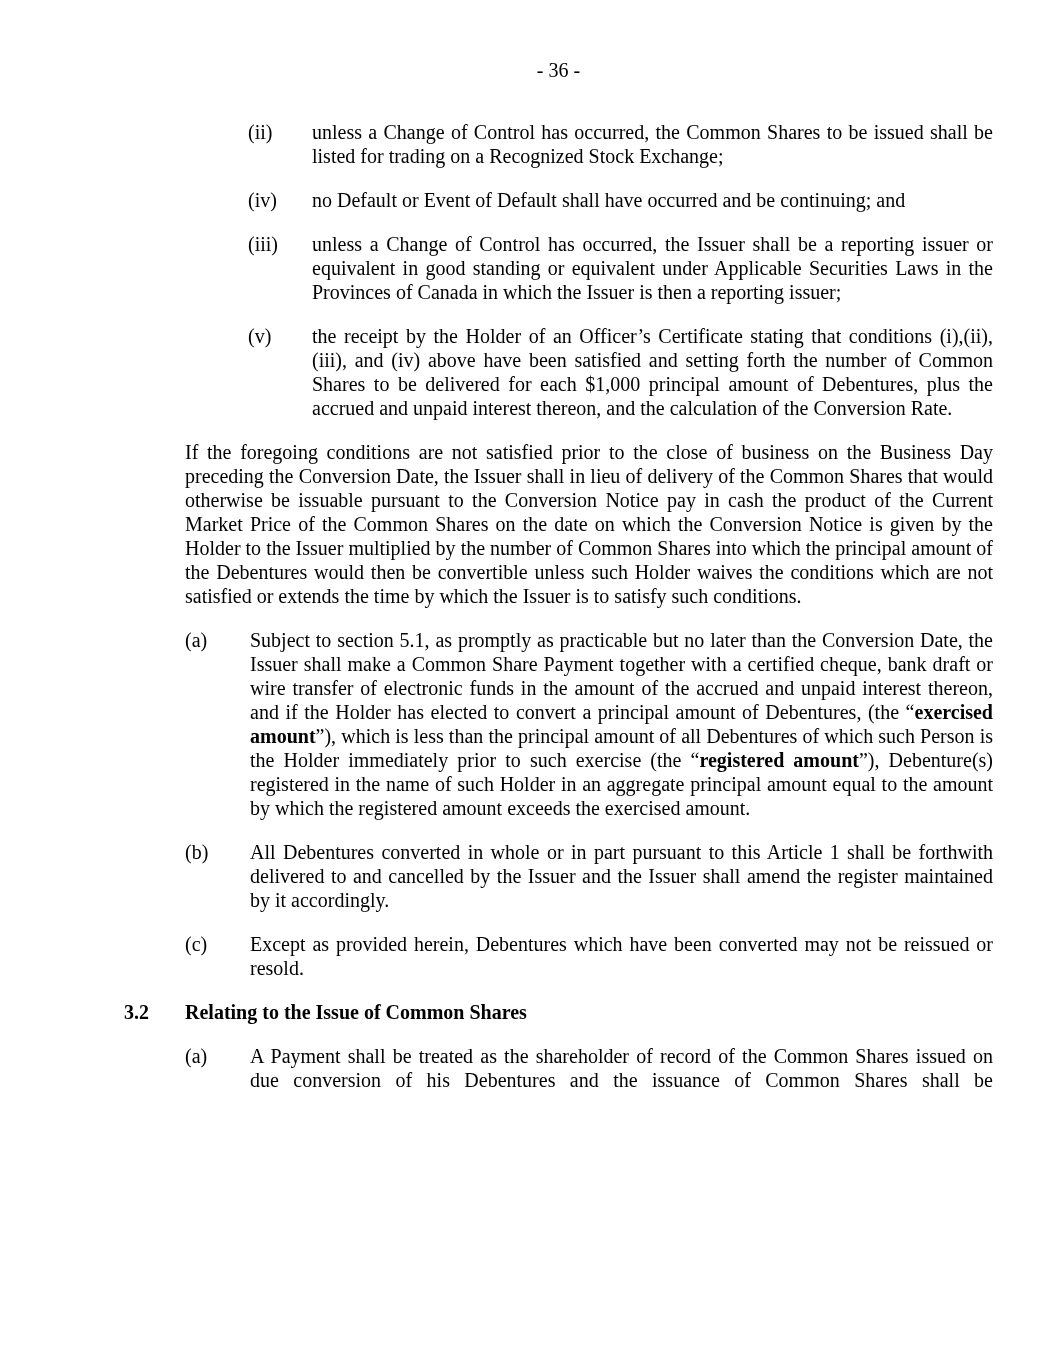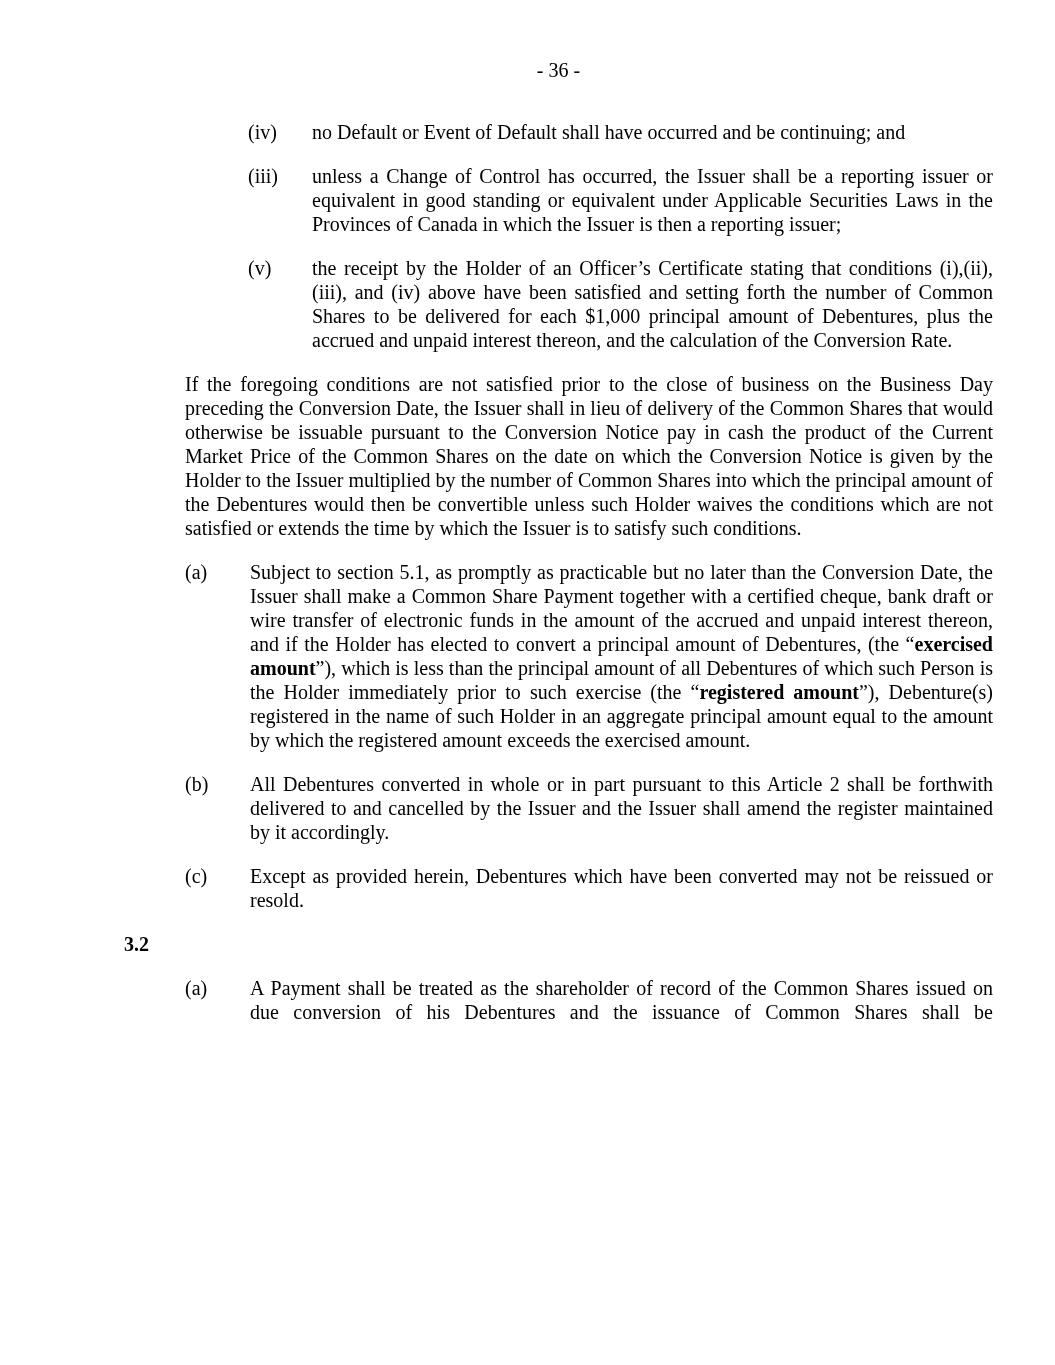--- a/index.html
+++ b/index.html
@@ -50,20 +50,24 @@
 </style>
 </head>
 <body>
 
 <div class="page">
 
   <div class="page-number">- 36 -</div>
 
   <div>
     <div class="list-item item-roman">
+      <div class="item-label">(ii)</div>
+      <div class="item-text">unless a Change of Control has occurred, the Common Shares to be issued shall be listed for trading on a Recognized Stock Exchange;</div>
+    </div>
+    <div class="list-item item-roman">
       <div class="item-label">(iv)</div>
       <div class="item-text">no Default or Event of Default shall have occurred and be continuing; and</div>
     </div>
     <div class="list-item item-roman">
       <div class="item-label">(iii)</div>
       <div class="item-text">unless a Change of Control has occurred, the Issuer shall be a reporting issuer or equivalent in good standing or equivalent under Applicable Securities Laws in the Provinces of Canada in which the Issuer is then a reporting issuer;</div>
     </div>
     <div class="list-item item-roman">
       <div class="item-label">(v)</div>
       <div class="item-text">the receipt by the Holder of an Officer’s Certificate stating that conditions (i),(ii),(iii), and (iv) above have been satisfied and setting forth the number of Common Shares to be delivered for each $1,000 principal amount of Debentures, plus the accrued and unpaid interest thereon, and the calculation of the Conversion Rate.</div>
@@ -73,30 +77,31 @@
   <div class="body-paragraph">If the foregoing conditions are not satisfied prior to the close of business on the Business Day preceding the Conversion Date, the Issuer shall in lieu of delivery of the Common Shares that would otherwise be issuable pursuant to the Conversion Notice pay in cash the product of the Current Market Price of the Common Shares on the date on which the Conversion Notice is given by the Holder to the Issuer multiplied by the number of Common Shares into which the principal amount of the Debentures would then be convertible unless such Holder waives the conditions which are not satisfied or extends the time by which the Issuer is to satisfy such conditions.</div>
 
 
   <div>
     <div class="list-item item-alpha">
       <div class="item-label">(a)</div>
       <div class="item-text"><span>Subject to section 5.1, as promptly as practicable but no later than the Conversion Date, the Issuer shall make a Common Share Payment together with a certified cheque, bank draft or wire transfer of electronic funds in the amount of the accrued and unpaid interest thereon, and if the Holder has elected to convert a principal amount of Debentures, (the “</span><span class="bold">exercised amount</span><span>”), which is less than the principal amount of all Debentures of which such Person is the Holder immediately prior to such exercise (the “</span><span class="bold">registered amount</span><span>”), Debenture(s) registered in the name of such Holder in an aggregate principal amount equal to the amount by which the registered amount exceeds the exercised amount.</span></div>
     </div>
     <div class="list-item item-alpha">
       <div class="item-label">(b)</div>
-      <div class="item-text">All Debentures converted in whole or in part pursuant to this Article 2 shall be forthwith delivered to and cancelled by the Issuer and the Issuer shall amend the register maintained by it accordingly.</div>
+      <div class="item-text">All Debentures converted in whole or in part pursuant to this Article 1 shall be forthwith delivered to and cancelled by the Issuer and the Issuer shall amend the register maintained by it accordingly.</div>
     </div>
     <div class="list-item item-alpha">
       <div class="item-label">(c)</div>
       <div class="item-text">Except as provided herein, Debentures which have been converted may not be reissued or resold.</div>
     </div>
   </div>
 
   <div class="section-heading">
     <div class="section-number">3.2</div>
+    <div class="section-title">Relating to the Issue of Common Shares</div>
   </div>
 
   <div>
     <div class="list-item item-alpha">
       <div class="item-label">(a)</div>
       <div class="item-text justify-last">A Payment shall be treated as the shareholder of record of the Common Shares issued on due conversion of his Debentures and the issuance of Common Shares shall be</div>
     </div>
   </div>
 
 </div>

